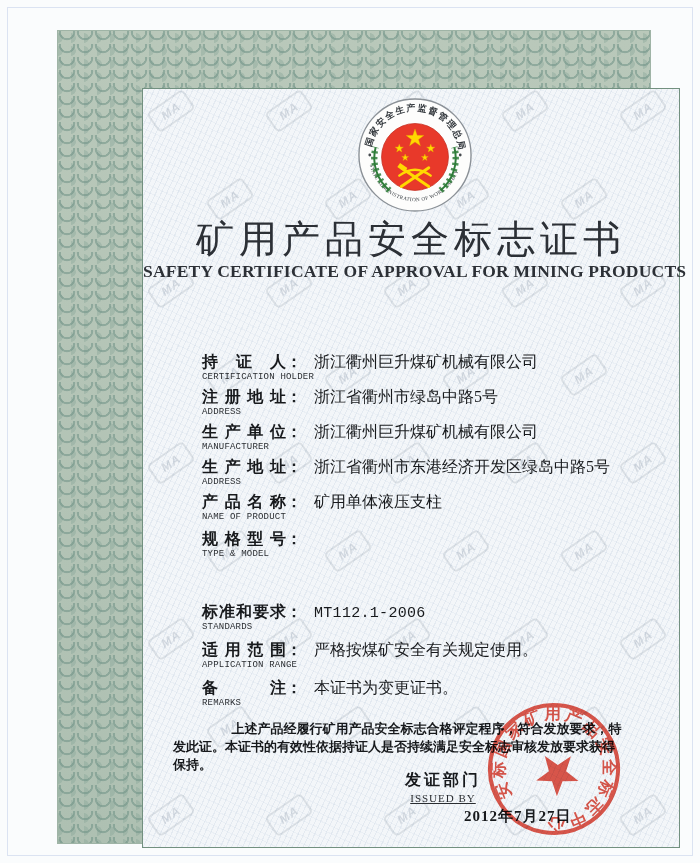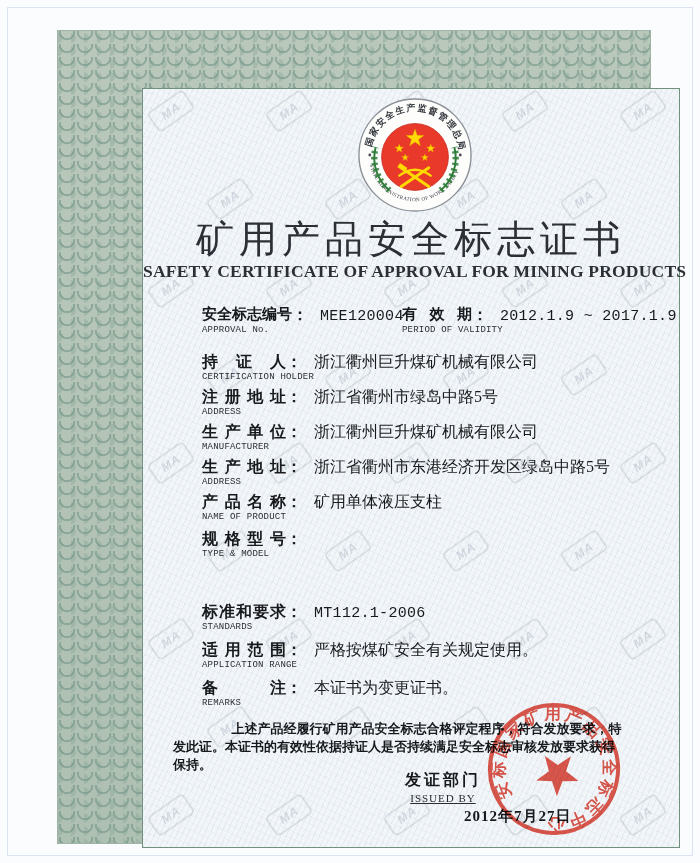--- a/index.html
+++ b/index.html
@@ -169,32 +169,20 @@
             <path d="M46,73 L74,92" stroke-width="3"></path>
             <path d="M74,73 L46,92" stroke-width="3"></path>
             <path d="M44,81 Q60,69 76,81" stroke-width="2.4"></path>
             <rect x="43" y="70" width="9" height="5" transform="rotate(34 47 72)" fill="#ffd900" stroke="none"></rect>
           </g>
         </svg>
 
         <div class="title-cn">矿用产品安全标志证书</div>
         <div class="title-en">SAFETY CERTIFICATE OF APPROVAL FOR MINING PRODUCTS</div>
 
-        <div class="row" style="top:216px">
-          <span class="vgroup">
-            <span class="cn cn-wide">安全标志编号</span><span class="colon">：</span>
-            <span class="en">APPROVAL No.</span>
-            <span class="val latin">MEE120004</span>
-          </span>
-          <span class="vgroup vgroup2">
-            <span class="cn-mid">有效期</span><span class="colon">：</span>
-            <span class="en">PERIOD OF VALIDITY</span>
-            <span class="val latin">2012.1.9 ~ 2017.1.9</span>
-          </span>
-        </div>
 
         <div class="row" style="top:263px">
           <span class="cn">持证人</span><span class="colon">：</span>
           <span class="en">CERTIFICATION HOLDER</span>
           <span class="val">浙江衢州巨升煤矿机械有限公司</span>
         </div>
         <div class="row" style="top:298px">
           <span class="cn">注册地址</span><span class="colon">：</span>
           <span class="en">ADDRESS</span>
           <span class="val">浙江省衢州市绿岛中路5号</span>

